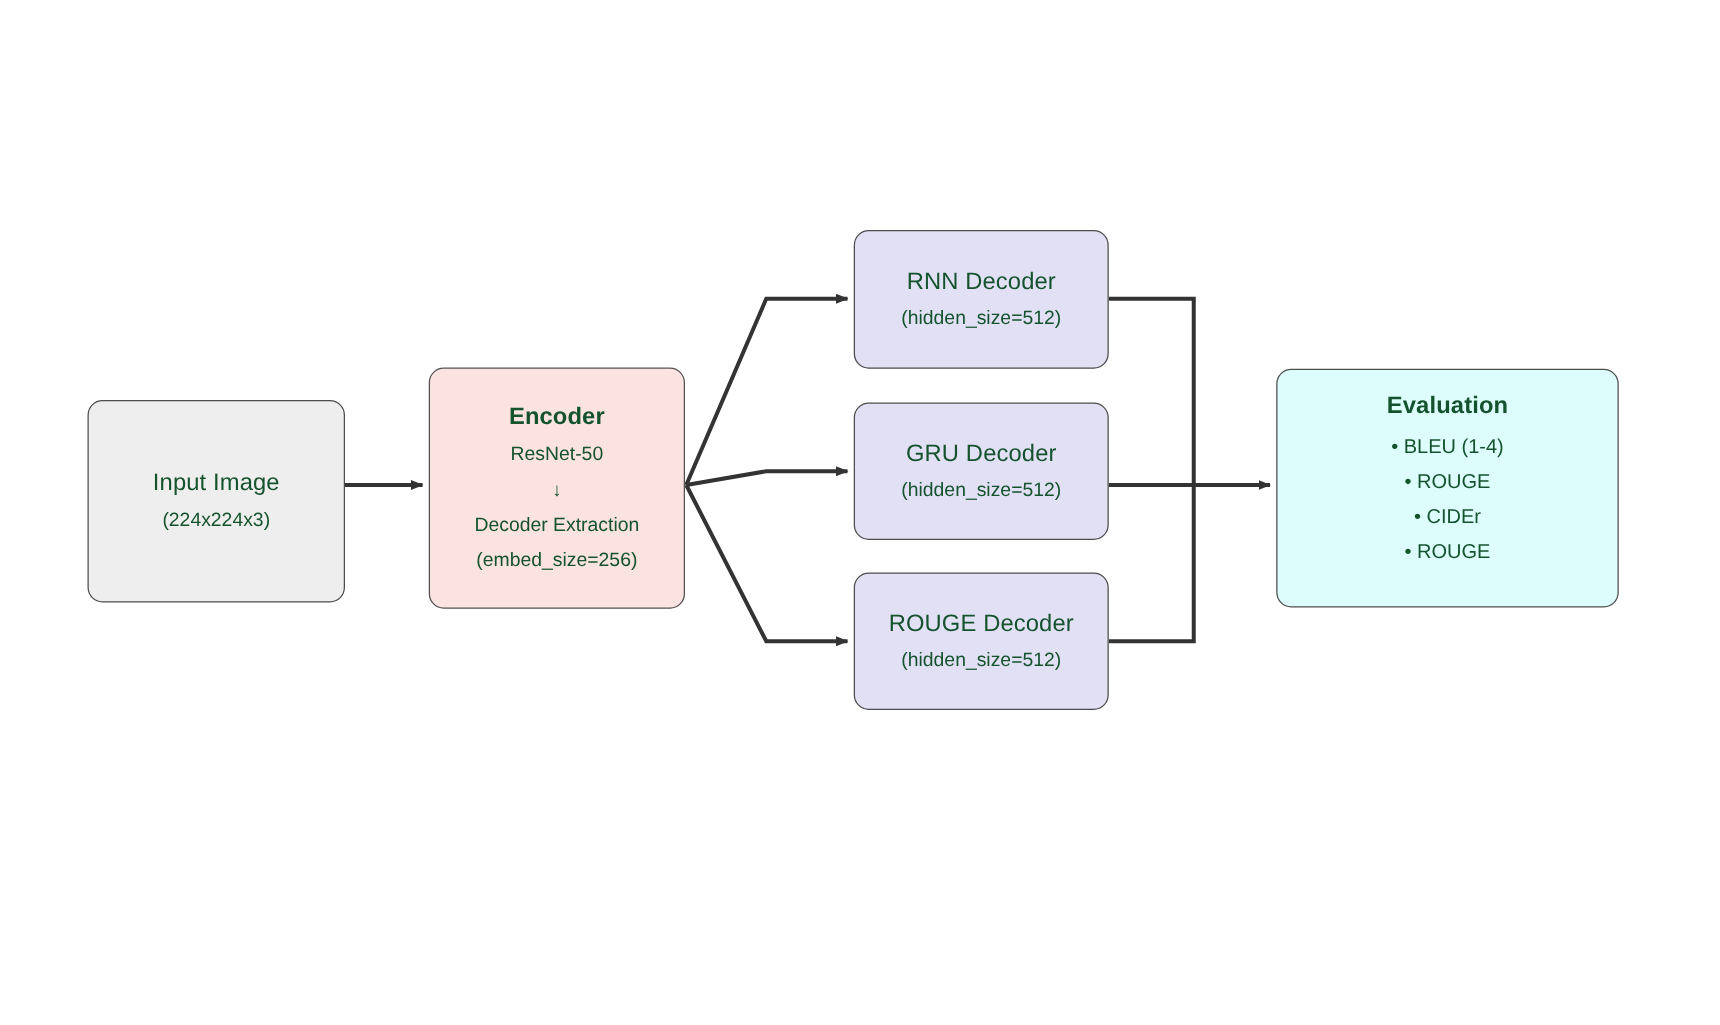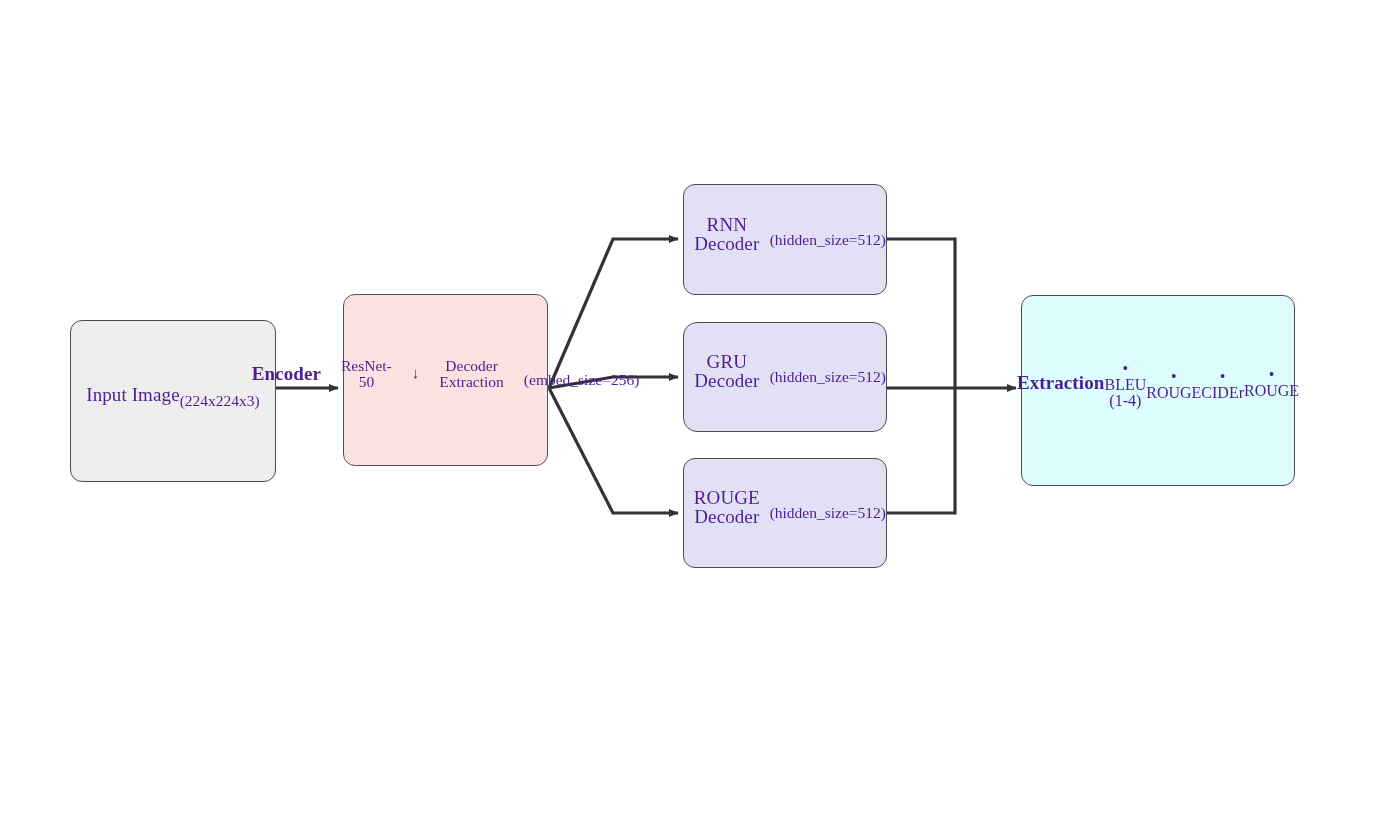--- a/index.html
+++ b/index.html
@@ -24,27 +24,26 @@
     width: 1376px;
     height: 820px;
     pointer-events: none;
   }
   .node {
     position: absolute;
     box-sizing: border-box;
     border: 1.6px solid #4d4d4d;
     border-radius: 12px;
     display: flex;
-    flex-direction: row;
+    flex-direction: column;
     align-items: center;
     justify-content: center;
     text-align: center;
-    color: #4c1d95;
+    color: #14532d;
     line-height: 1.0;
-    font-family: Liberation Serif, serif;
   }
   .node .title {
     font-size: 19px;
     font-weight: normal;
     letter-spacing: 0.1px;
   }
   .node .title.bold {
     font-weight: bold;
   }
   .node .sub {
@@ -59,32 +58,31 @@
   }
 
   
   #node-input {
     left: 70px;  top: 320px;  width: 206px;  height: 162px;
     background: #eeeeee;
   }
   #node-input .title { margin-bottom: 13px; }
 
   #node-encoder {
-    left: 343px; top: 294px; width: 205px; height: 172px;
+    left: 343px; top: 294px; width: 205px; height: 193px;
     background: #fae3e0;
     border-color: #555151;
-    gap: 20px;
   }
   #node-encoder .title { margin-bottom: 13px; }
   #node-encoder .sub { margin-bottom: 13px; }
   #node-encoder .sub:last-child { margin-bottom: 0; }
   #node-encoder .arrow-glyph { margin-bottom: 13px; }
 
   #node-rnn  { left: 683px; top: 184px; width: 204px; height: 111px; background:#e1e0f5; }
-  #node-gru  { left: 683px; top: 322px; width: 204px; height: 110px; background:#e1e0f5;border-radius:14px; }
+  #node-gru  { left: 683px; top: 322px; width: 204px; height: 110px; background:#e1e0f5; }
   #node-lstm { left: 683px; top: 458px; width: 204px; height: 110px; background:#e1e0f5; }
   #node-rnn .title, #node-gru .title, #node-lstm .title { margin-bottom: 12px; }
 
   #node-eval {
     left: 1021px; top: 295px; width: 274px; height: 191px;
     background: #ddfdfd;
   }
   #node-eval .title { margin-bottom: 16px; }
   #node-eval .bullet { margin-bottom: 12px; }
   #node-eval .bullet:last-child { margin-bottom: 16px; }
@@ -141,20 +139,20 @@
     <div class="title">GRU Decoder</div>
     <div class="sub">(hidden_size=512)</div>
   </div>
 
   <div class="node" id="node-lstm">
     <div class="title">ROUGE Decoder</div>
     <div class="sub">(hidden_size=512)</div>
   </div>
 
   <div class="node" id="node-eval">
-    <div class="title bold">Extraction</div>
+    <div class="title bold">Evaluation</div>
     <div class="bullet">• BLEU (1-4)</div>
     <div class="bullet">• ROUGE</div>
     <div class="bullet">• CIDEr</div>
     <div class="bullet">• ROUGE</div>
   </div>
 
 </div>
 
 </body></html>

